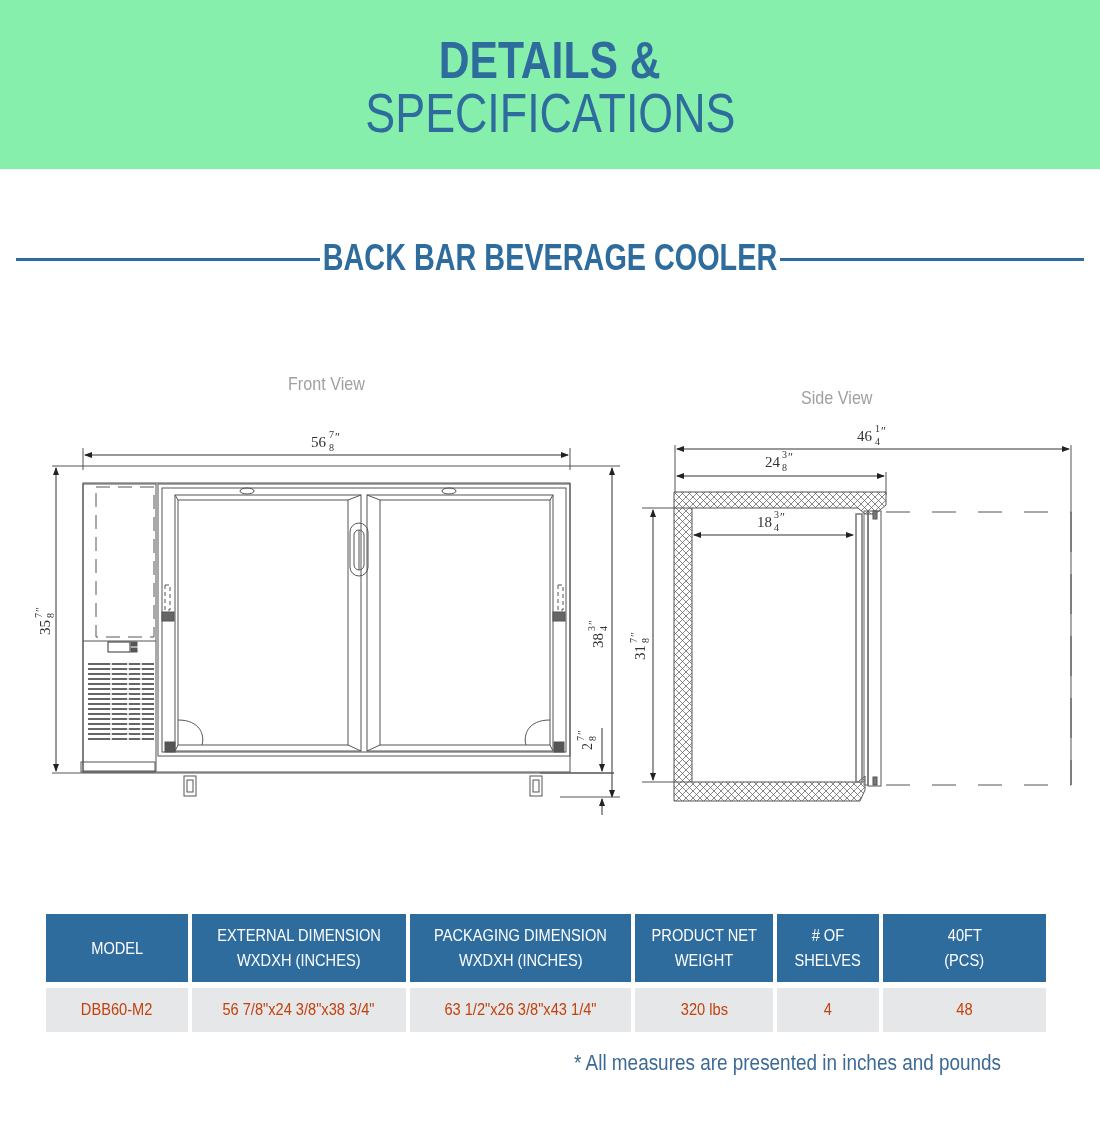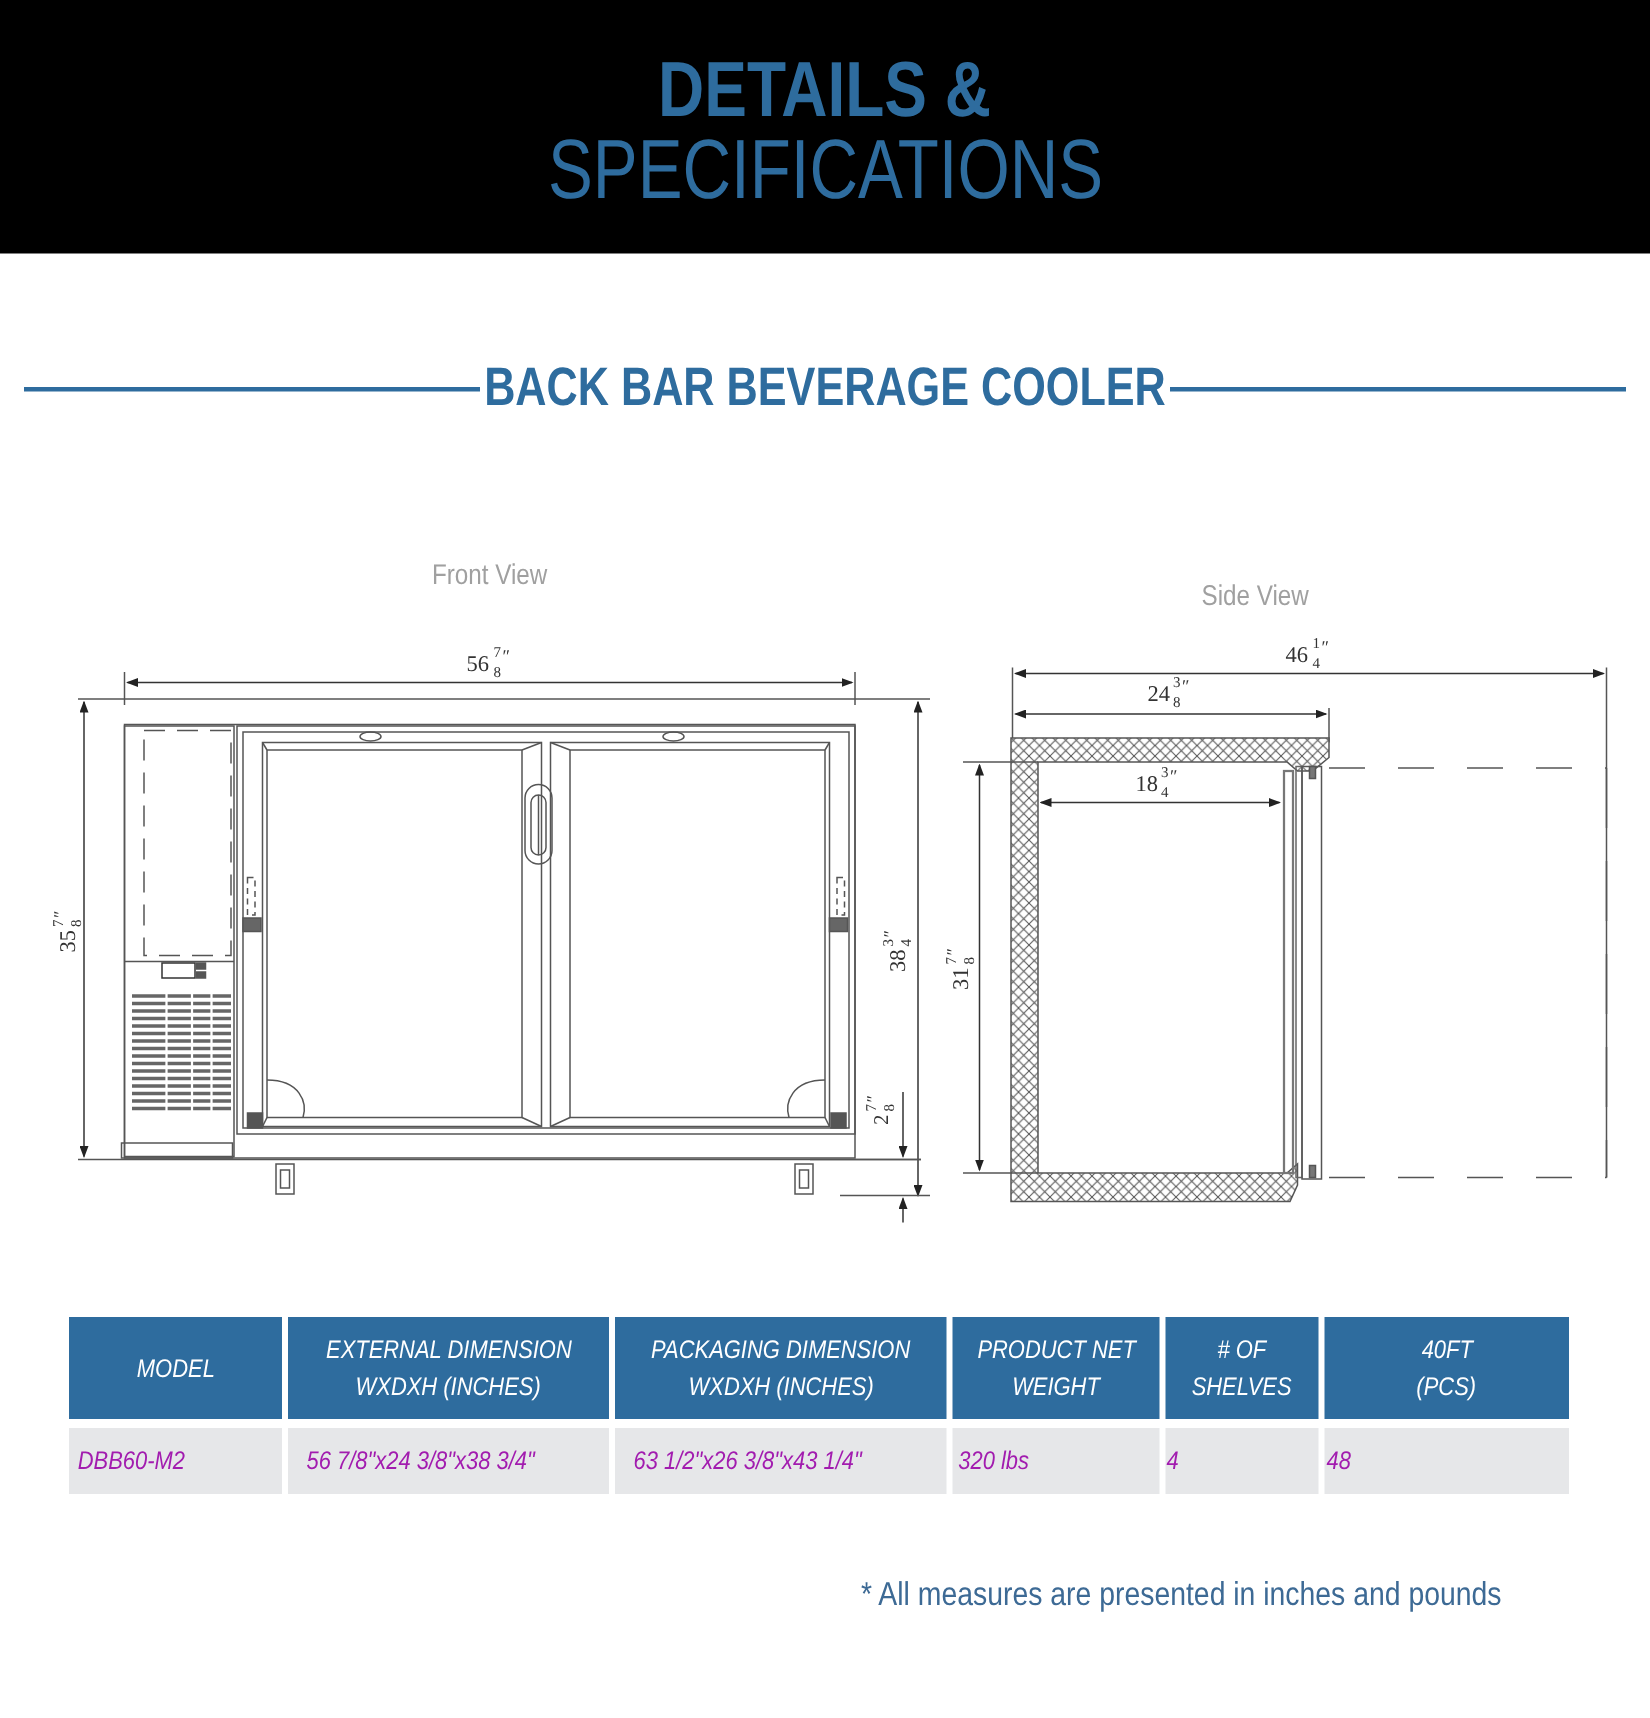--- a/index.html
+++ b/index.html
@@ -1,21 +1,21 @@
 <!DOCTYPE html>
 <html><head>
 <meta charset="utf-8">
 <style>
   * { box-sizing: border-box; margin: 0; padding: 0; }
   html, body { width: 1100px; height: 1145px; background: #ffffff; overflow: hidden; }
   body { font-family: "Liberation Sans", "DejaVu Sans", sans-serif; position: relative; }
 
   .header-band {
     position: absolute; left: 0; top: 0; width: 1100px; height: 169px;
-    background: #000000;
+    background: #86efac;
   }
   .title-line1 {
     position: absolute; left: 0; width: 1100px; top: 30px;
     text-align: center; color: #2e6c9e; font-weight: bold;
     font-size: 52px; letter-spacing: 0px; transform: scaleX(0.82); transform-origin: 548px 0;
     line-height: 60px;
   }
   .title-line2 {
     position: absolute; left: 0; width: 1100px; top: 82px;
     text-align: center; color: #2e6c9e; font-weight: normal;
@@ -40,33 +40,32 @@
   .view-label {
     position: absolute; color: #a0a0a0; font-size: 19px;
     transform: scaleX(0.85); transform-origin: 0 0;
   }
   .drawing { position: absolute; left: 0; top: 0; }
   .dim-text {
     font-family: "Liberation Serif", "DejaVu Serif", serif; fill: #333;
   }
 
   .spec-table {
-    position: absolute; left: 46px; top: 872px; width: 1008px;
+    position: absolute; left: 46px; top: 908px; width: 1008px;
     border-collapse: separate; border-spacing: 4px 6px;
     margin-left: -4px;
-    font-style: italic;
   }
   .spec-table th {
     background: #2e6c9e; color: #ffffff; font-weight: normal;
     font-size: 17px; line-height: 25px; height: 68px; padding: 0 4px;
     text-align: center; vertical-align: middle;
   }
   .spec-table td {
-    background: #e6e7e9; color: #a21caf; font-size: 17px; height: 44px;
-    vertical-align: middle;
+    background: #e6e7e9; color: #c2410c; font-size: 17px; height: 44px;
+    text-align: center; vertical-align: middle;
   }
   .th-inner, .td-inner { display: inline-block; transform: scaleX(0.86); white-space: nowrap; }
 
   .footnote {
     position: absolute; left: 574px; top: 1050px; color: #3d6a95; font-size: 22px;
     transform: scaleX(0.86); transform-origin: 0 0; white-space: nowrap;
   }
 </style>
 </head>
 <body>

